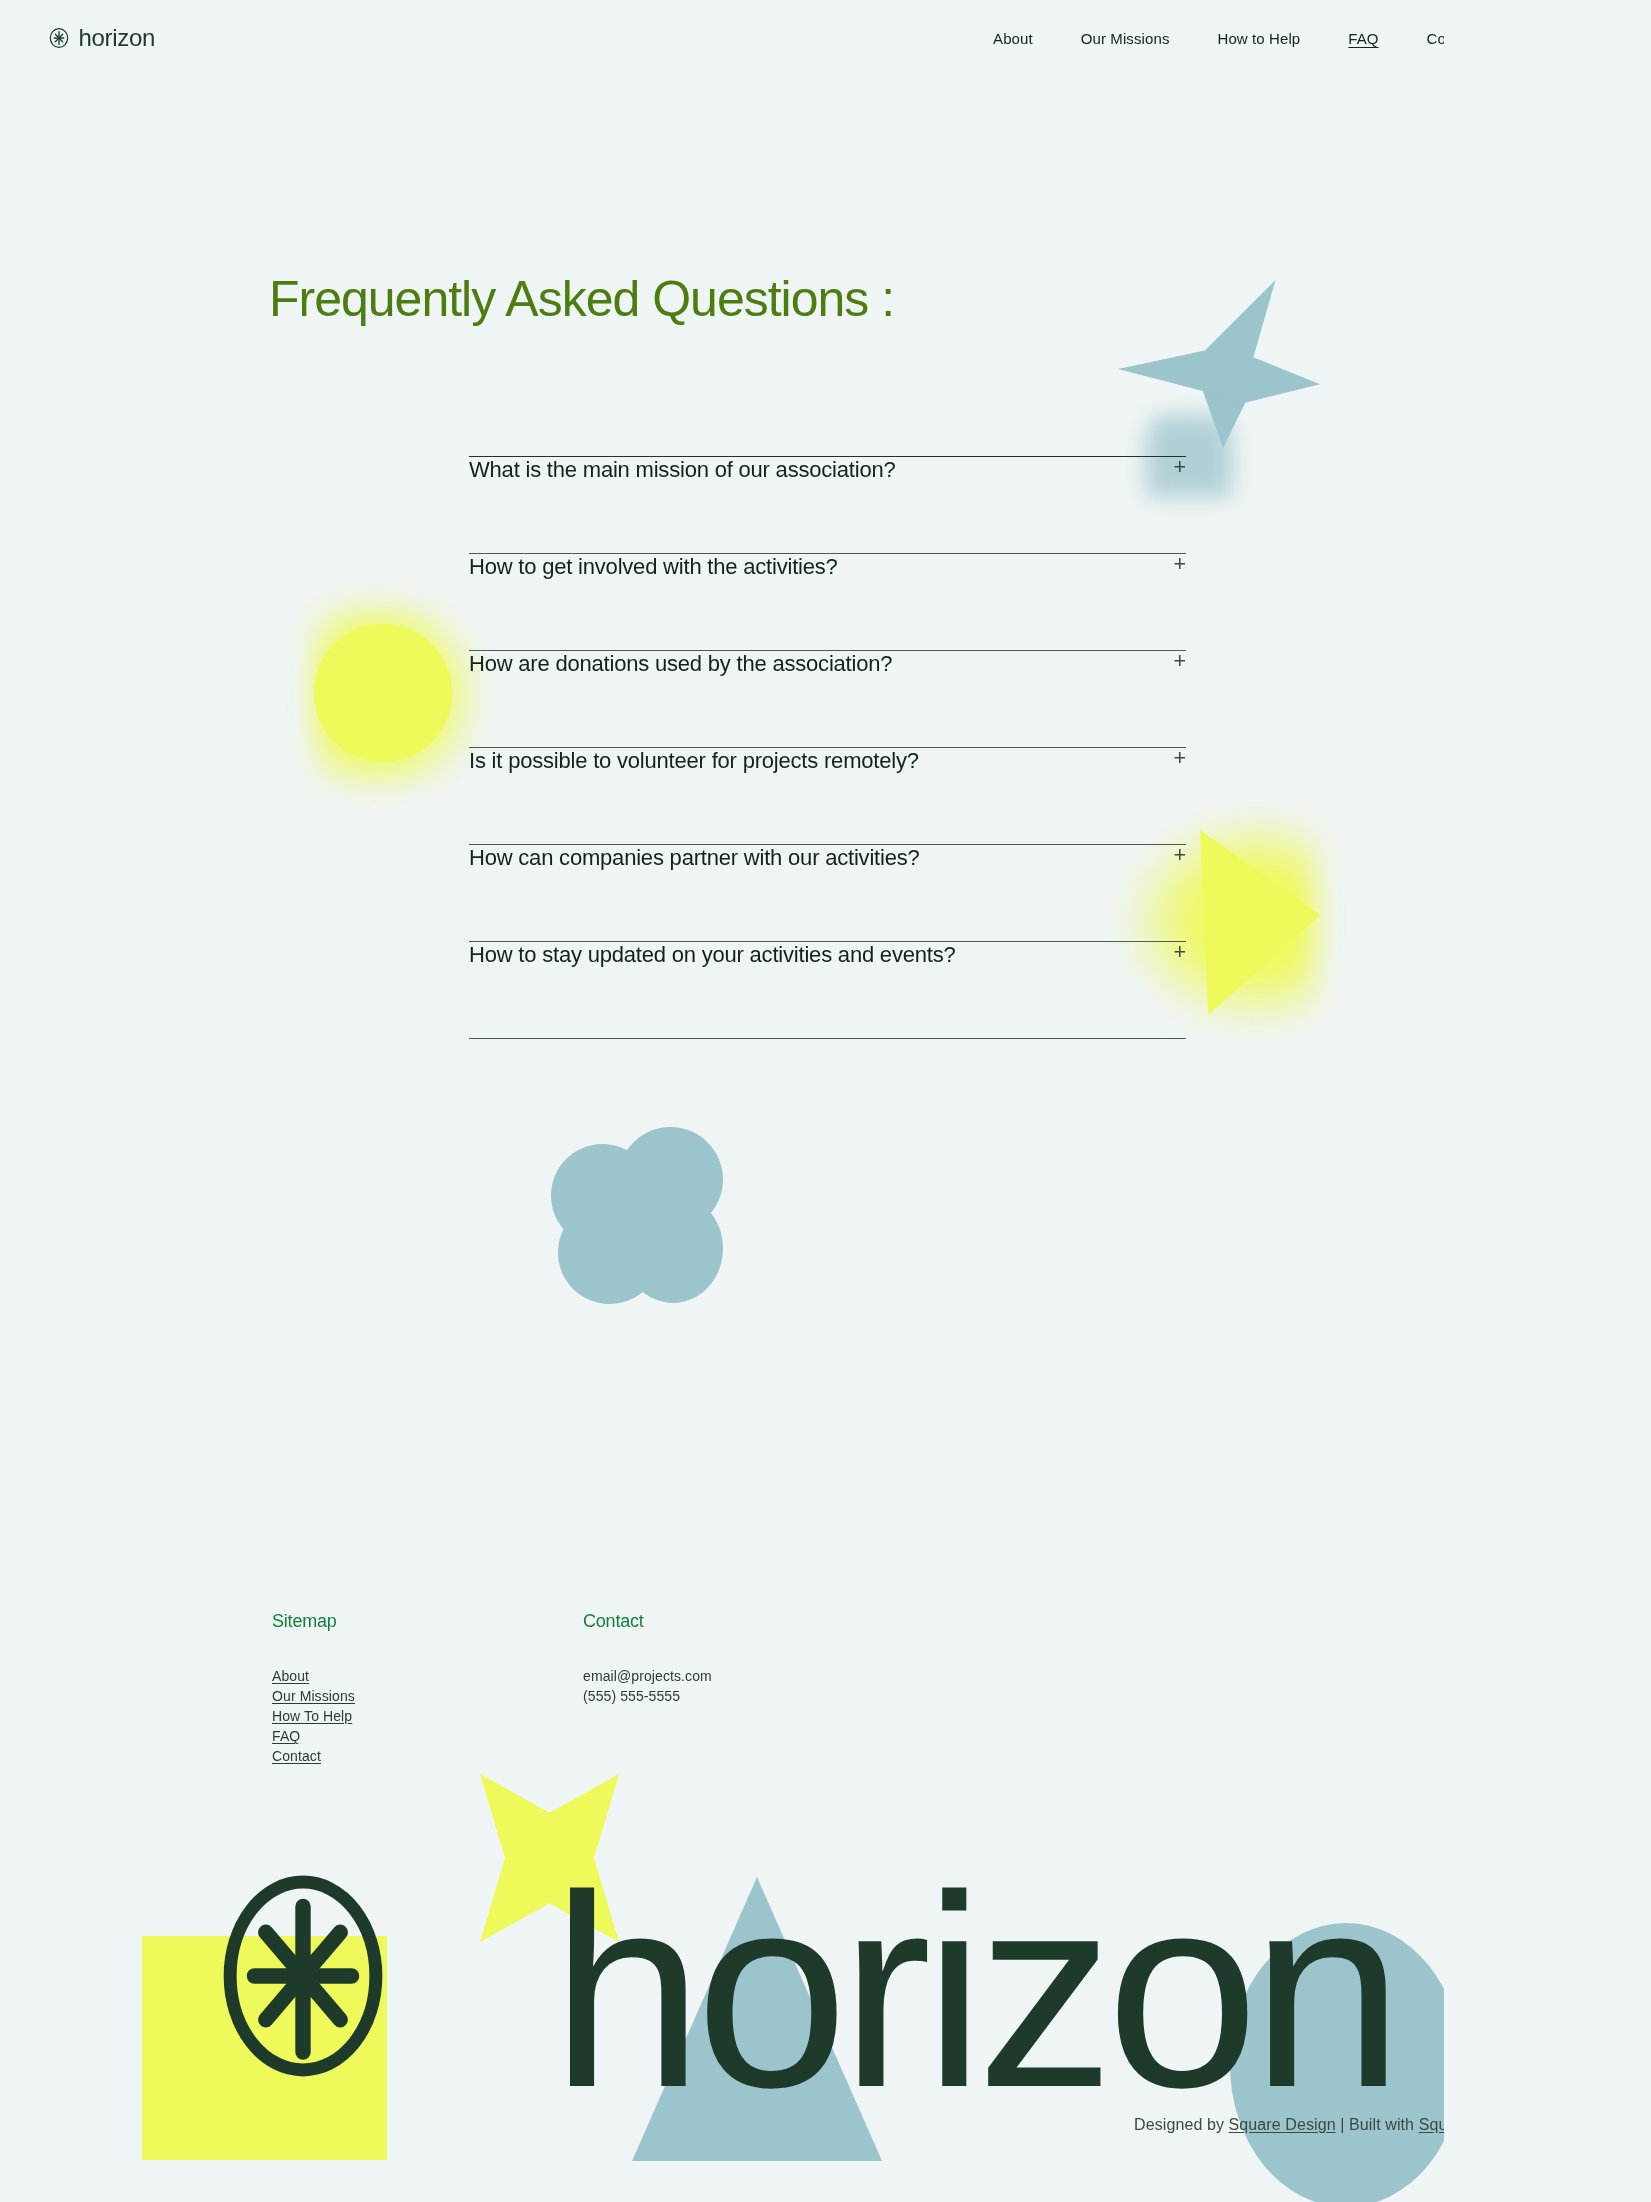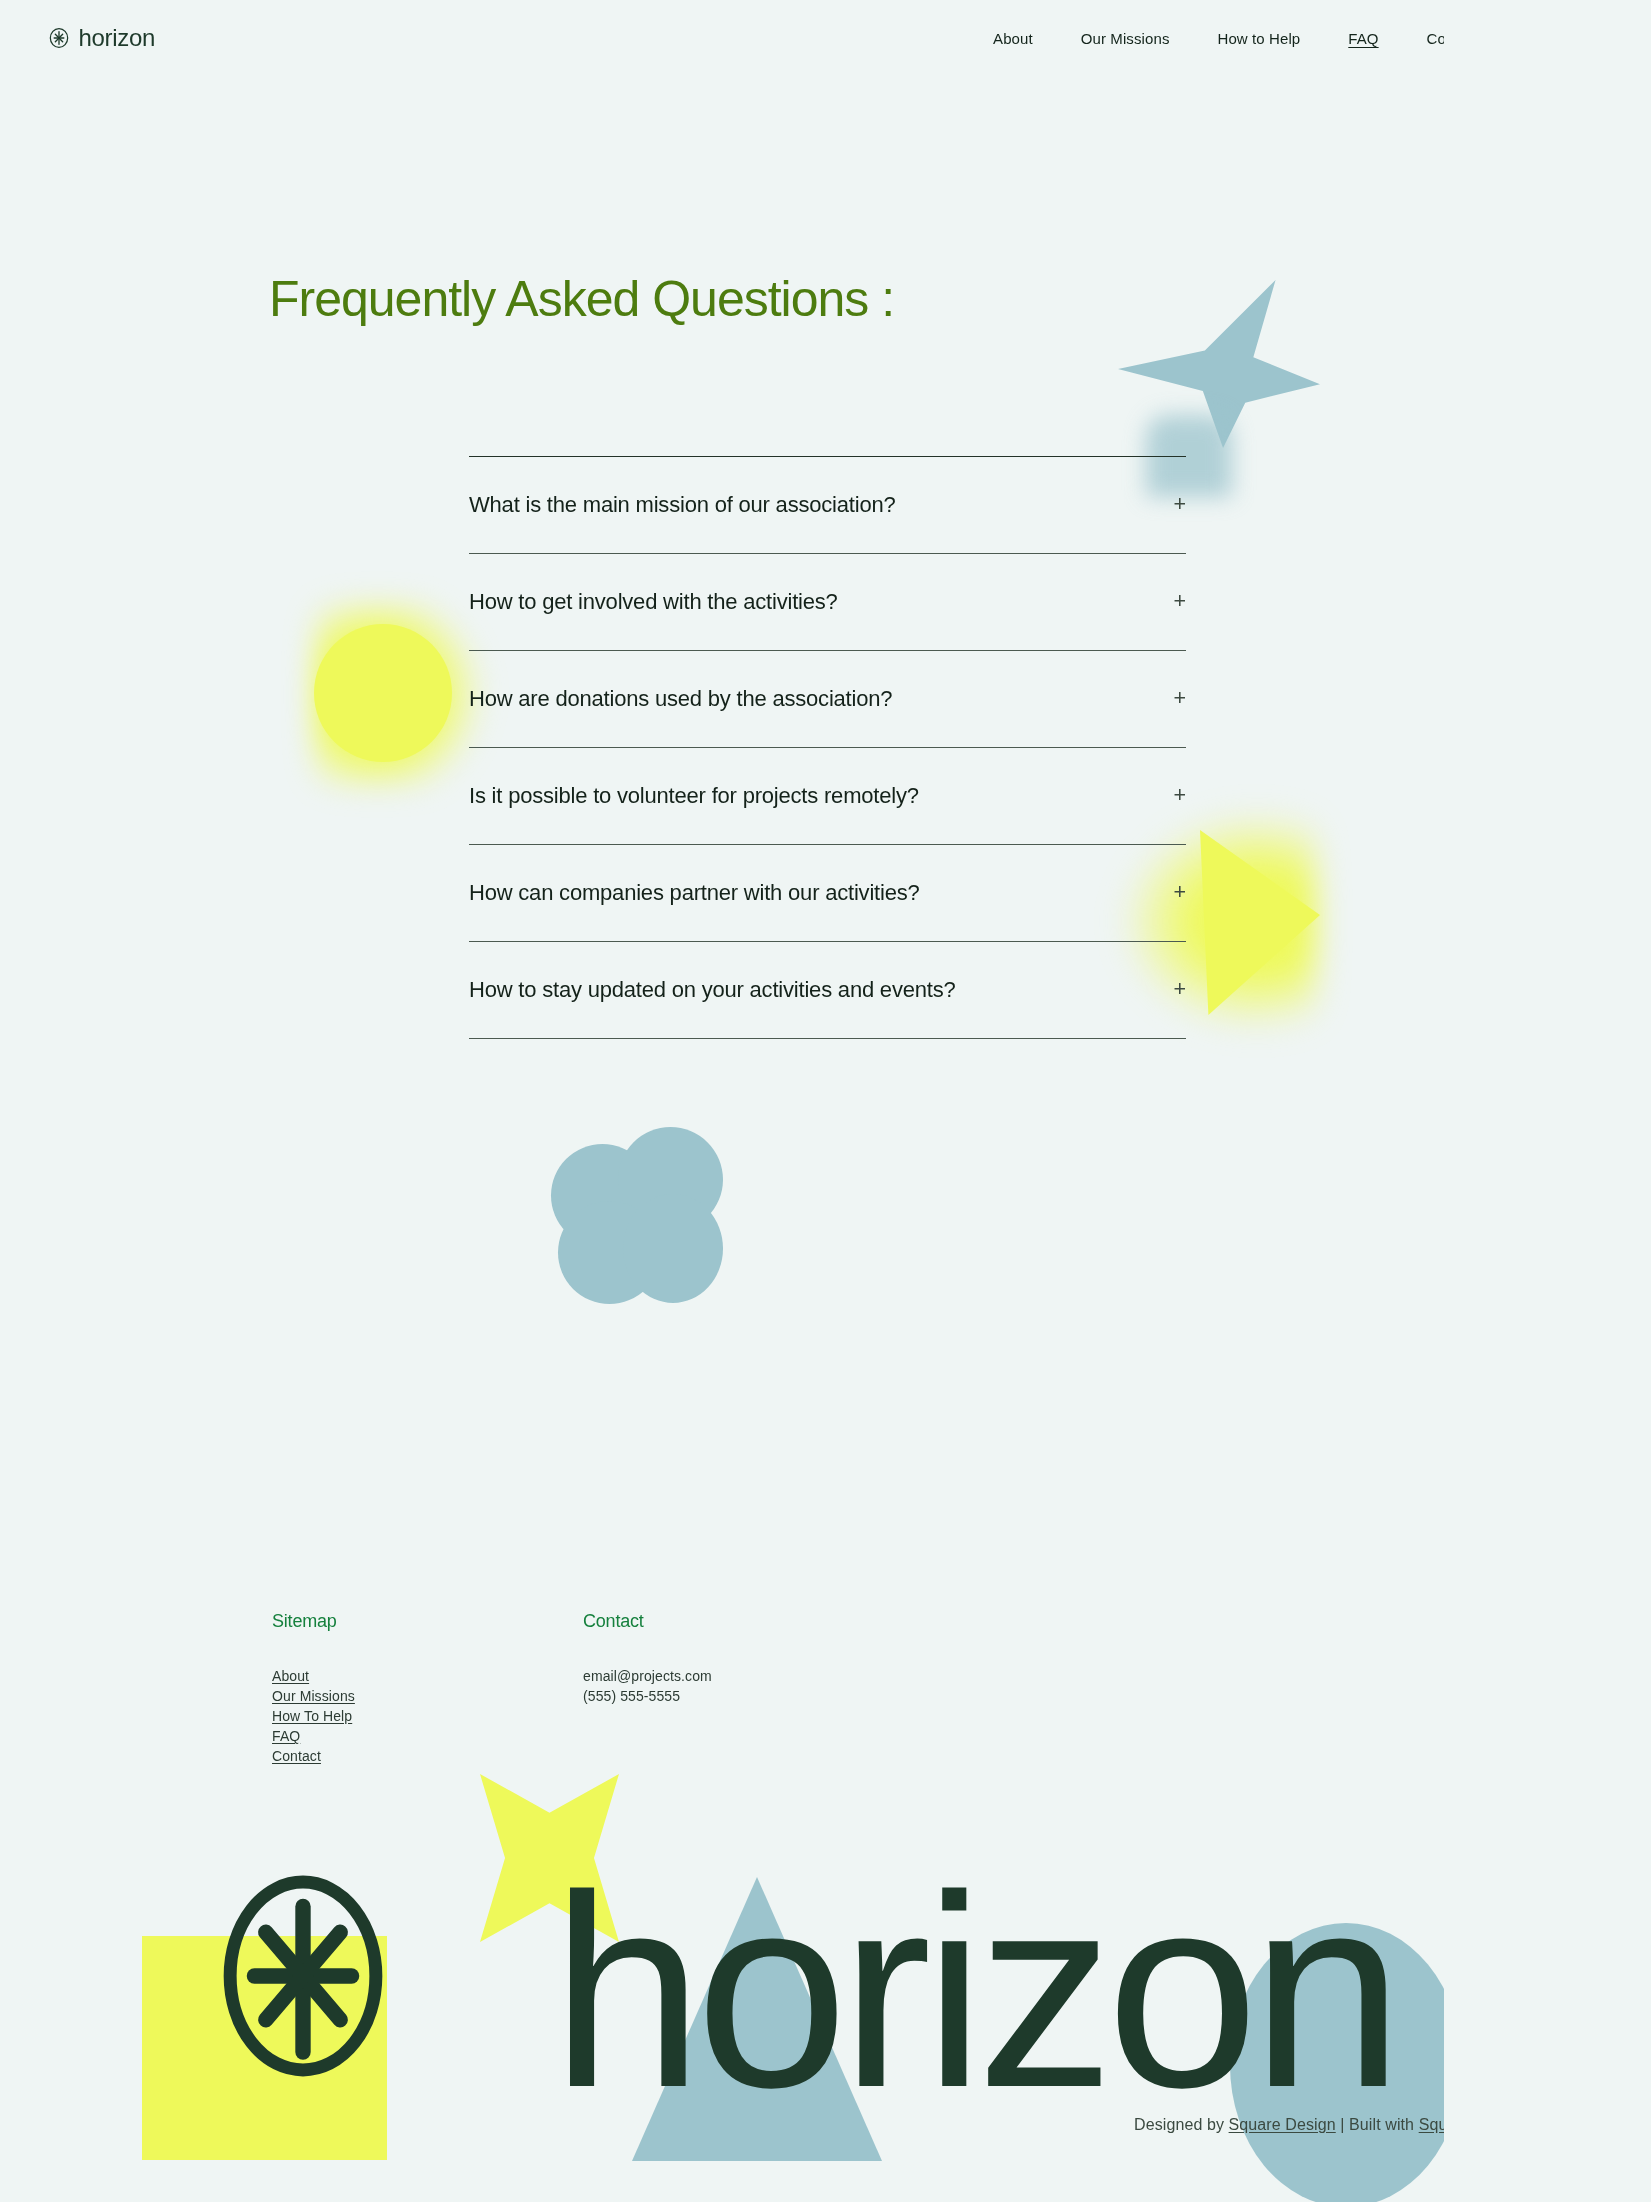--- a/index.html
+++ b/index.html
@@ -98,21 +98,21 @@
   }
 
   
   .faq {
     position:absolute; left:469px; top:456px; width:717px; z-index:20;
   }
   .faq-top-rule { height:0.9px; background:#233228; width:100%; }
   .faq-item {
     position:relative;
     height:97px;
-    display:flex; align-items:center; justify-content:space-between;
+    display:flex; justify-content:space-between;
     border-bottom:0.9px solid #4b5a50;
   }
   .faq-q {
     font-size:22px; color:#14221a; letter-spacing:-0.2px; font-weight:400;
   }
   .faq-plus {
     font-size:21.5px; color:#3d4a41; line-height:1; font-weight:300;
     padding-left:17px;
   }
 

